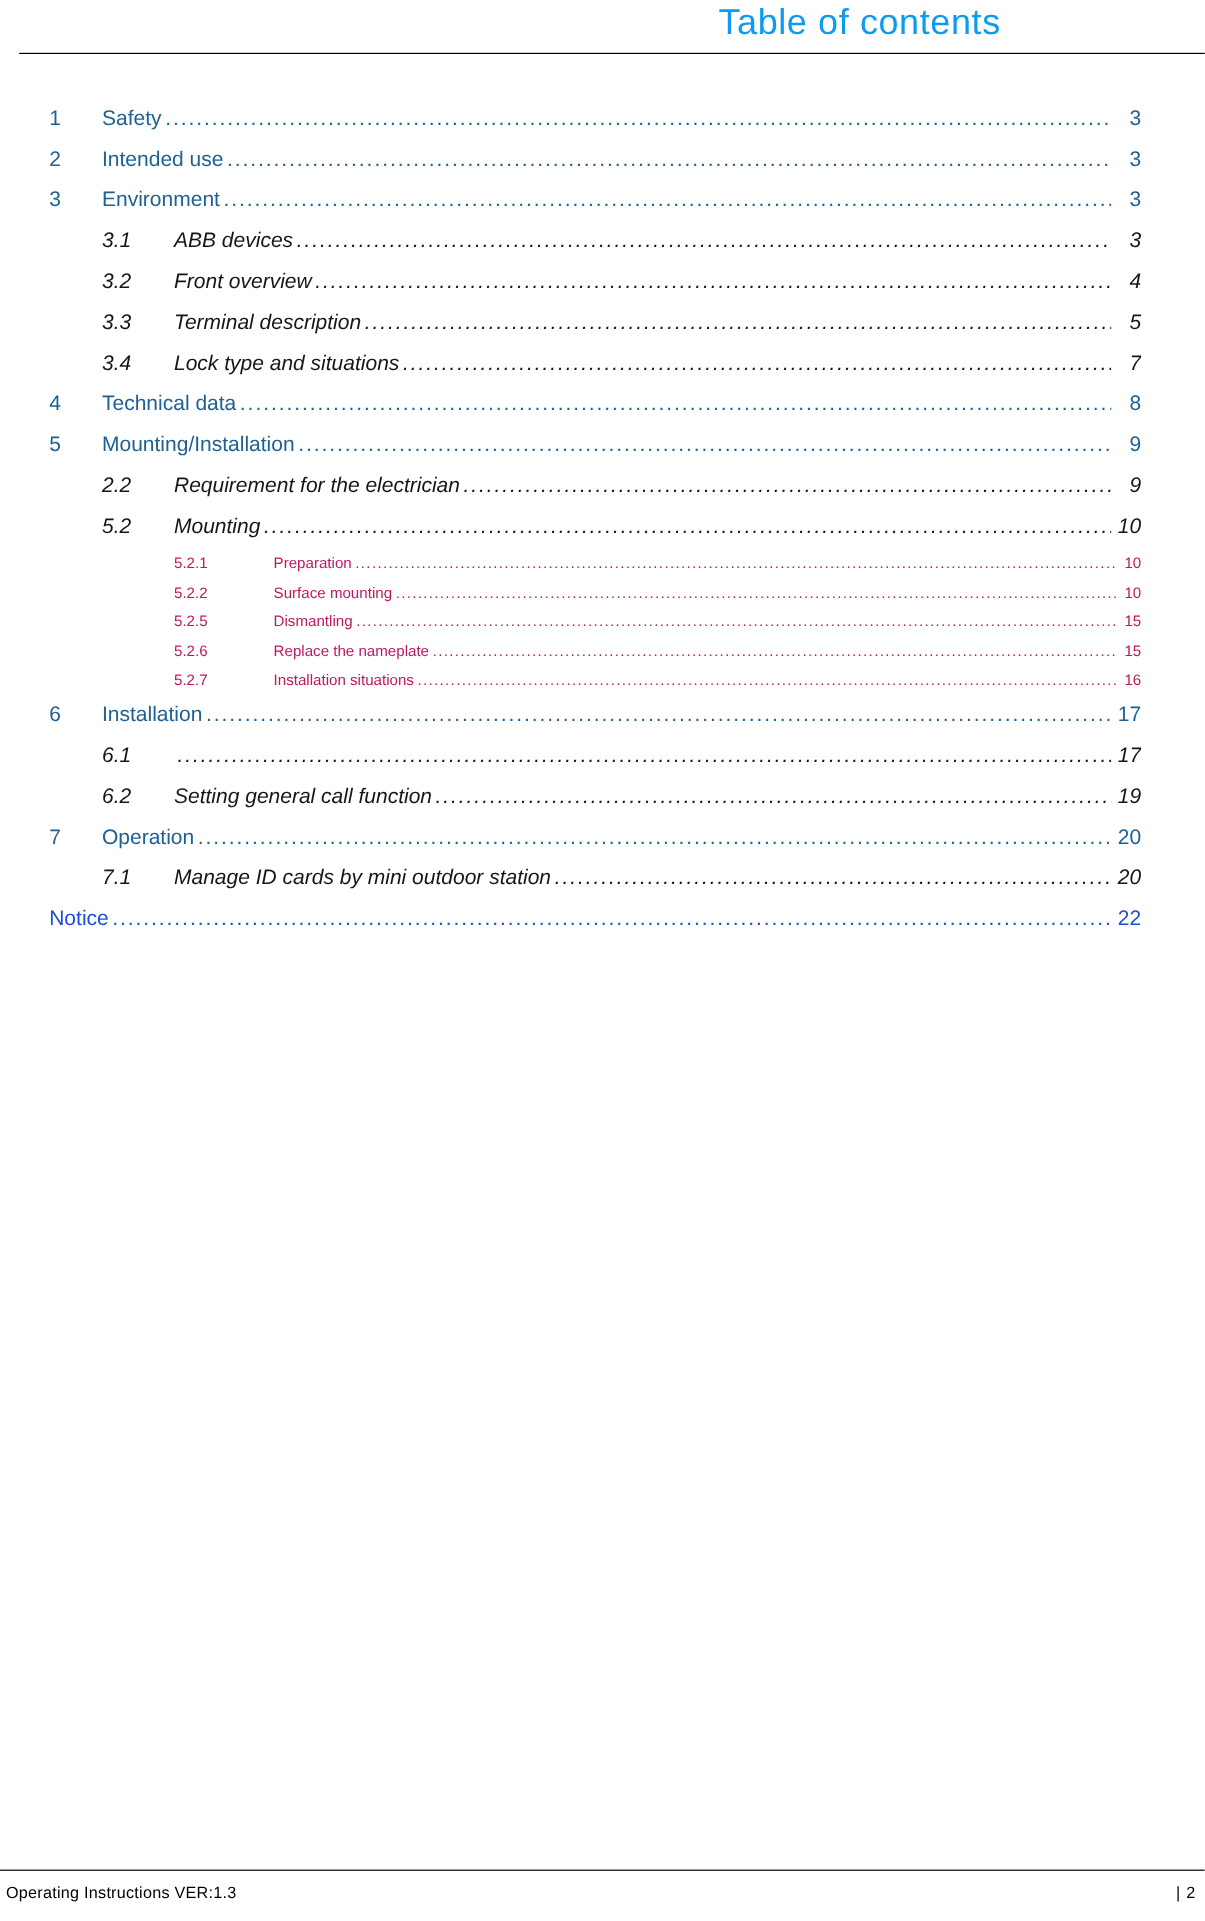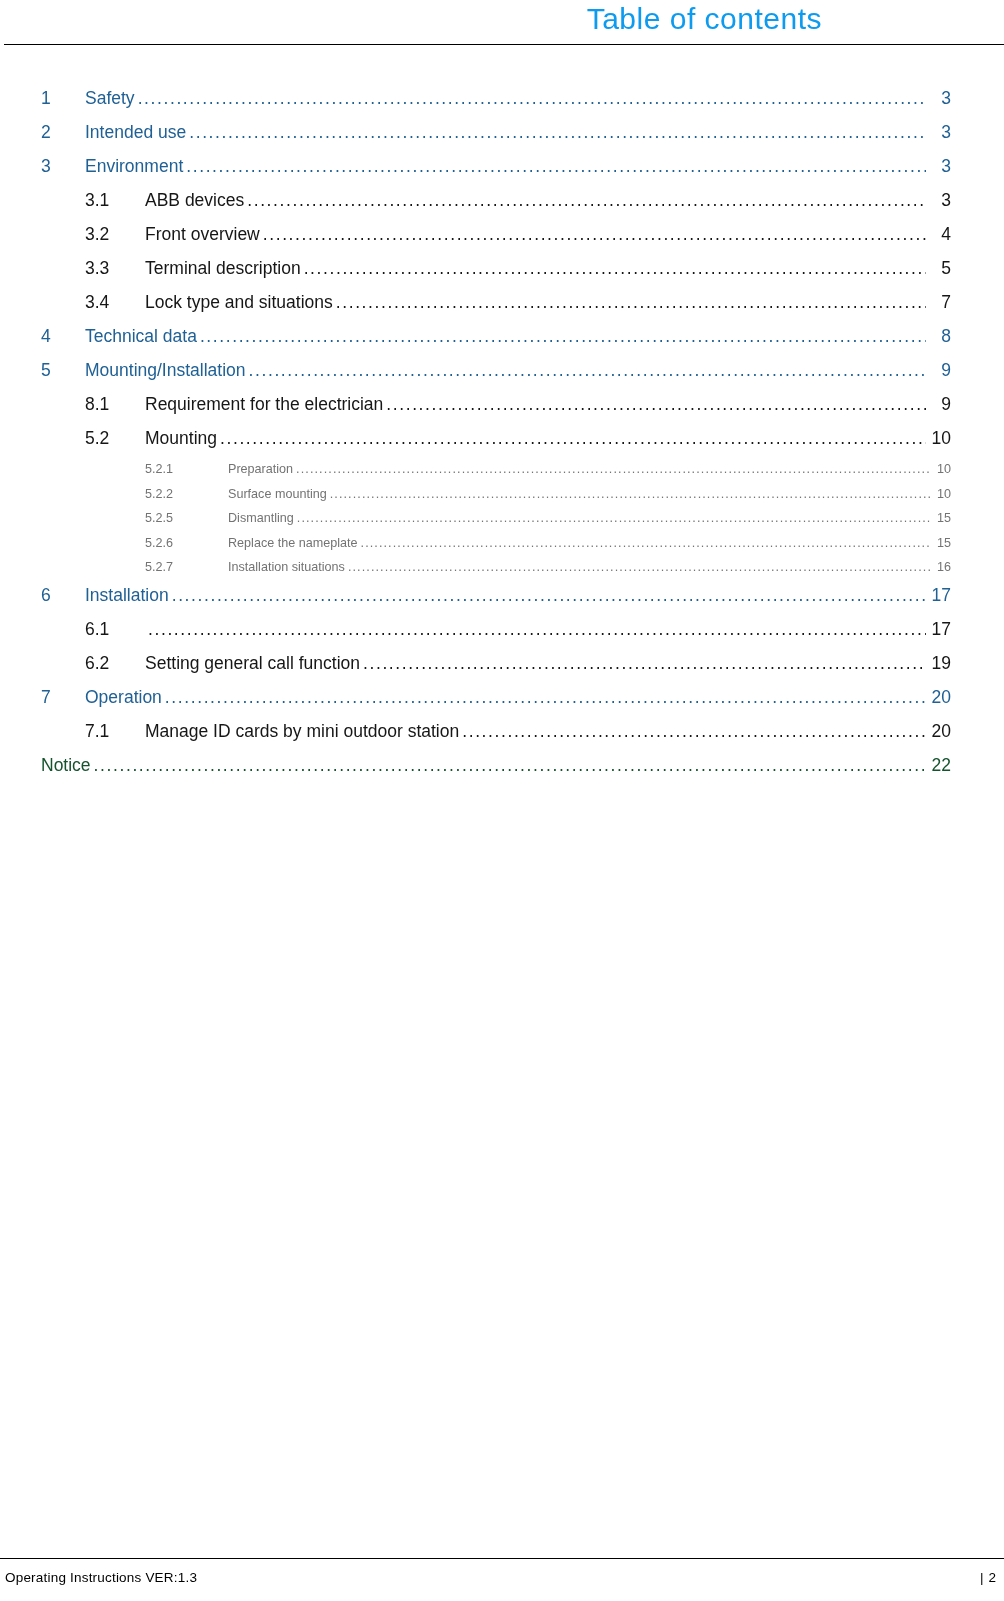--- a/index.html
+++ b/index.html
@@ -19,21 +19,21 @@
   .page {
     position: relative;
     width: 1004px;
     height: 1601px;
     box-sizing: border-box;
   }
 
   
   .header {
     position: absolute;
-    left: 4px;
+    left: 16px;
     top: 0;
     width: 828px;
     height: 46px;
   }
   .header-title {
     position: absolute;
     right: 10px;
     top: -1px;
     font-size: 30px;
     line-height: 40px;
@@ -77,42 +77,43 @@
   }
   .lvl1 .num {
     width: 44px;
     flex: 0 0 44px;
   }
   
   .lvl2 {
     height: 34px;
     font-size: 17.5px;
     color: #161616;
+    font-style: italic;
   }
   .lvl2 .num {
     width: 60px;
     flex: 0 0 60px;
     margin-left: 44px;
   }
   
   .lvl3 {
     height: 24.6px;
     font-size: 12.6px;
-    color: #737373;
+    color: #be185d;
   }
   .lvl3 .num {
     width: 83px;
     flex: 0 0 83px;
     margin-left: 104px;
   }
   
   .lvl0 {
     height: 34px;
     font-size: 17.5px;
-    color: #14532d;
+    color: #1d4ed8;
   }
   .lvl0 .num {
     width: 0;
     flex: 0 0 0;
   }
 
   .num {
     text-align: left;
   }
   .title {
@@ -243,21 +244,21 @@
         <span class="leader"></span>
         <span class="pageno">8</span>
       </div>
       <div class="toc-row lvl1">
         <span class="num">5</span>
         <span class="title">Mounting/Installation</span>
         <span class="leader"></span>
         <span class="pageno">9</span>
       </div>
       <div class="toc-row lvl2">
-        <span class="num">8.1</span>
+        <span class="num">2.2</span>
         <span class="title">Requirement for the electrician</span>
         <span class="leader"></span>
         <span class="pageno">9</span>
       </div>
       <div class="toc-row lvl2">
         <span class="num">5.2</span>
         <span class="title">Mounting</span>
         <span class="leader"></span>
         <span class="pageno">10</span>
       </div>

